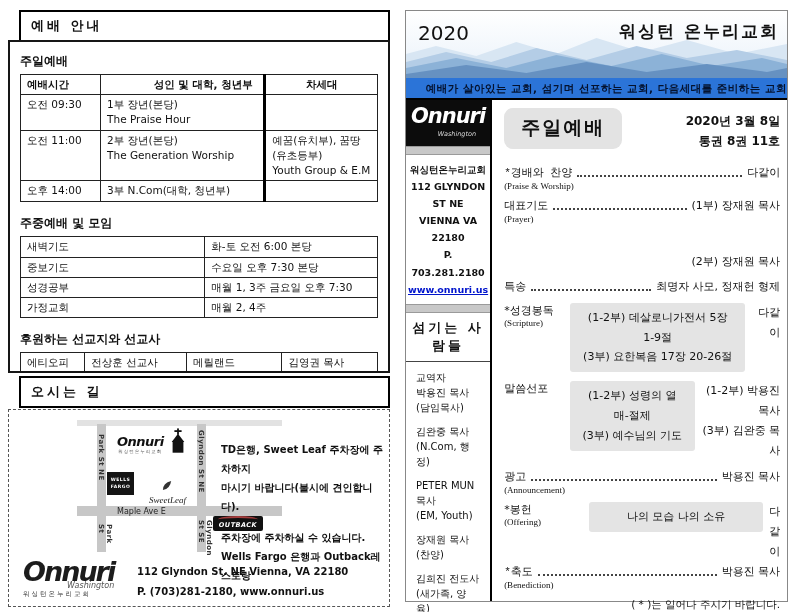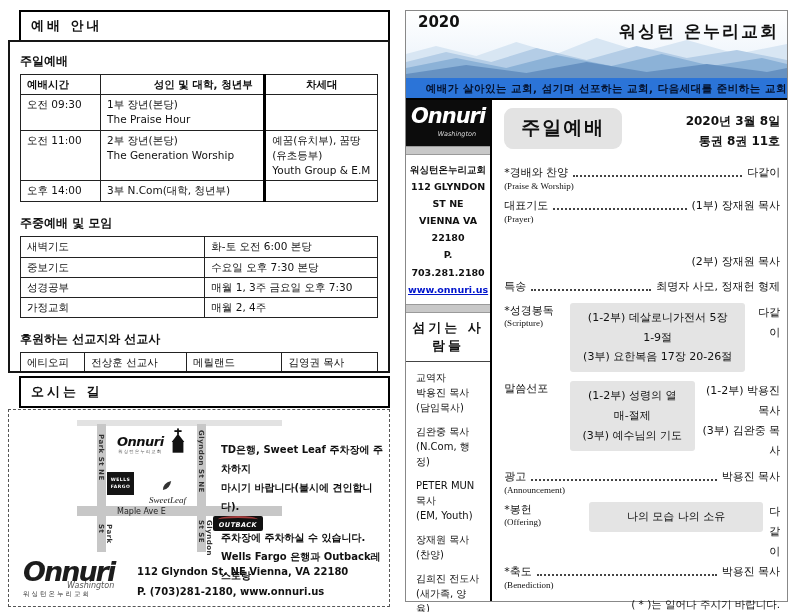--- a/index.html
+++ b/index.html
@@ -66,21 +66,21 @@
 
   .big-logo { position:absolute; left:14px; top:146px; }
   .big-logo .on { font-size:27px; font-weight:bold; font-style:italic; letter-spacing:-2px; color:#1c1c1c; }
   .big-logo .wa { font-size:8px; font-style:italic; color:#555; text-align:right; margin-top:-6px; }
   .big-logo .kr { font-size:6.5px; letter-spacing:2px; color:#333; }
   .addr-lines { position:absolute; left:128px; top:152px; font-size:10px; font-weight:bold; line-height:2.0; }
 
   
   .banner { position:relative; height:87px; overflow:hidden;
             background:linear-gradient(180deg,#ffffff 0%,#f2f7fc 45%,#dce9f5 100%); }
-  .banner .year { position:absolute; left:12px; top:2px; font-size:15px; font-weight:bold; }
+  .banner .year { position:absolute; left:12px; top:10px; font-size:20px; font-weight:normal; }
   .banner .cname { position:absolute; right:8px; top:9px; font-size:17px; font-weight:bold; letter-spacing:2px; }
   .mts { position:absolute; left:0; bottom:20px; width:100%; height:50px; }
   .motto { position:absolute; left:0; bottom:0; width:100%; height:20px; background:#2b74d8;
            color:#04122e; font-size:10.5px; font-weight:bold; line-height:20px; text-align:right;
            letter-spacing:0.5px; }
 
   .content { display:flex; border-top:2px solid #000; height:503px; box-sizing:border-box; }
   .sidebar { width:127px; border-right:2px solid #000; display:flex; flex-direction:column; box-sizing:border-box; }
   .logo-box { background:#0c0c0c; color:#fff; height:46px; position:relative; flex:none; }
   .logo-box .on { position:absolute; left:0; right:0; top:4px; text-align:center; font-size:21px;
@@ -96,21 +96,21 @@
 
   .main { flex:1; padding:8px 12px 6px; box-sizing:border-box; font-size:11px; position:relative; }
   .svc-row { display:flex; align-items:flex-start; }
   .svc-box { background:#e3e3e3; border-radius:9px; padding:7px 17px 8px; font-size:19px;
              font-weight:bold; letter-spacing:2px; }
   .date-col { margin-left:auto; text-align:right; font-size:12px; font-weight:bold; line-height:1.7; padding-top:3px; }
 
   .order { margin-top:13px; }
   .oitem { margin-bottom:7px; }
   .oline { display:flex; align-items:flex-end; }
-  .olabel { white-space:nowrap; }
+  .olabel { white-space:nowrap;font-family:Liberation Mono, monospace; }
   .lead { flex:1; border-bottom:2px dotted #444; margin:0 5px 3px; }
   .oright { white-space:nowrap; }
   .osub { display:flex; font-family:"Liberation Serif",serif; font-size:9px; margin-top:1px; }
   .osub .fill { flex:1; }
   .brow { display:flex; align-items:flex-start; margin:9px 0; }
   .blabel { width:66px; flex:none; }
   .blabel .en { font-family:"Liberation Serif",serif; font-size:9px; }
   .gbox { background:#e4e4e4; border-radius:3px; padding:5px 12px; text-align:center; line-height:1.8; }
   .bright { margin-left:auto; text-align:right; line-height:1.8; padding-left:6px; }
   .stand { text-align:right; font-size:10.5px; margin-top:8px; }

